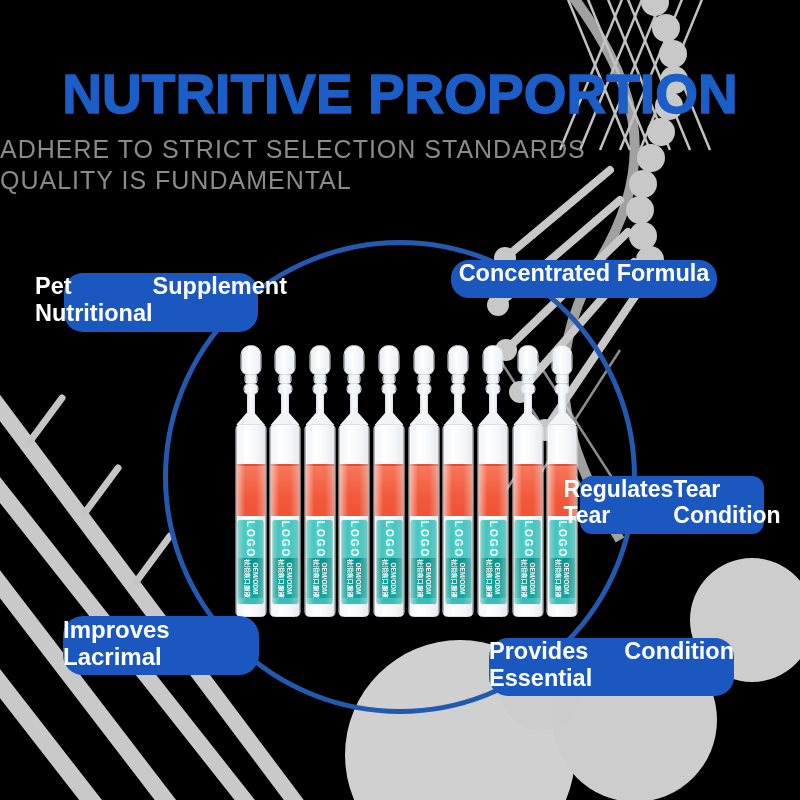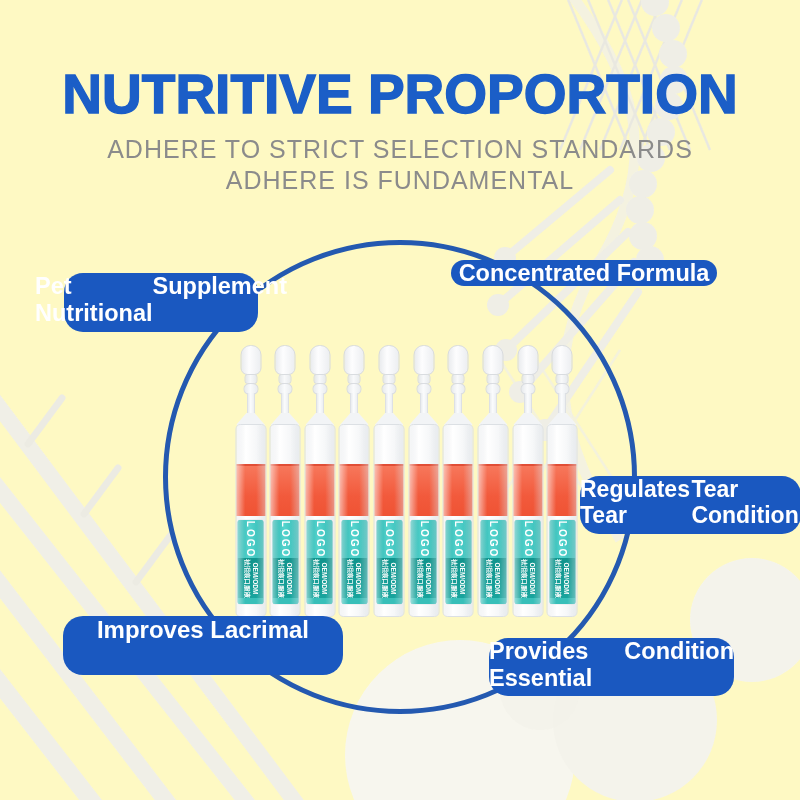--- a/index.html
+++ b/index.html
@@ -1,29 +1,29 @@
 <!DOCTYPE html>
 <html><head>
 <meta charset="utf-8">
 <style>
   html,body{margin:0;padding:0;background:#fff;}
   .stage{
     position:relative;width:800px;height:800px;margin:0 auto;overflow:hidden;
-    background:#fef9c3;font-family:"Liberation Sans","DejaVu Sans",sans-serif;
+    background:#000000;font-family:"Liberation Sans","DejaVu Sans",sans-serif;
   }
   .bg{position:absolute;inset:0;z-index:0;}
 
   
   .title{
     position:absolute;top:62px;left:0;width:100%;margin:0;text-align:center;
     font-size:55px;font-weight:bold;letter-spacing:0px;color:#1b5ec7;z-index:2;
     -webkit-text-stroke:1.4px #1b5ec7;
   }
   .subtitle{
-    position:absolute;left:0;width:100%;text-align:center;color:#8b8b8b;
+    position:absolute;left:0;width:100%;color:#8b8b8b;
     font-size:25px;font-weight:400;letter-spacing:1px;z-index:2;
   }
   .sub1{top:135px;}
   .sub2{top:166px;}
 
   
   .ring{
     position:absolute;left:163px;top:240px;width:474px;height:474px;
     border:5px solid #2459b0;border-radius:50%;box-sizing:border-box;z-index:1;
   }
@@ -99,23 +99,23 @@
     background:linear-gradient(90deg,rgba(255,255,255,0.55),rgba(255,255,255,0) 30%,rgba(255,255,255,0) 68%,rgba(222,226,230,0.45));
   }
 
   
   .badge{
     position:absolute;z-index:3;background:#1a58c0;color:#ffffff;
     font-weight:bold;text-align:left;display:flex;flex-direction:row;
     justify-content:center;line-height:1.13;box-sizing:border-box;
   }
   .b-pet{left:64px;top:273px;width:194px;height:59px;font-size:23.5px;border-radius:19px;}
-  .b-conc{left:451px;top:260px;width:266px;height:26px;font-size:23.5px;border-radius:18px;}
-  .b-reg{left:580px;top:476px;width:221px;height:58px;font-size:23px;border-radius:19px;}
-  .b-imp{left:63px;top:616px;width:280px;height:59px;font-size:24px;border-radius:20px;}
+  .b-conc{left:451px;top:260px;width:266px;height:38px;font-size:23.5px;border-radius:18px;}
+  .b-reg{left:580px;top:476px;width:184px;height:58px;font-size:23px;border-radius:12px;}
+  .b-imp{left:63px;top:616px;width:196px;height:59px;font-size:24px;border-radius:20px;}
   .b-prov{left:489px;top:638px;width:245px;height:58px;font-size:23.5px;border-radius:19px;}
 </style>
 </head>
 <body>
 
 <div class="stage">
 
   <svg class="bg" viewBox="0 0 800 800" aria-hidden="true">
     <g opacity="0.85">
 
@@ -186,21 +186,21 @@
           <line x1="530" y1="350" x2="620" y2="490"></line>
           <line x1="590" y1="360" x2="500" y2="500"></line>
           <line x1="620" y1="350" x2="530" y2="490"></line>
         </g>
       </g>
     </g>
   </svg>
 
   <h1 class="title">NUTRITIVE PROPORTION</h1>
   <div class="subtitle sub1">ADHERE TO STRICT SELECTION STANDARDS</div>
-  <div class="subtitle sub2">ADHERE IS FUNDAMENTAL</div>
+  <div class="subtitle sub2">QUALITY IS FUNDAMENTAL</div>
 
   <div class="ring"></div>
 
   <div class="amps">
     <div class="amp">
       <div class="cap"></div>
       <div class="collar"></div>
       <div class="crimp"></div>
       <div class="neck"></div>
       <div class="shoulder"></div>

